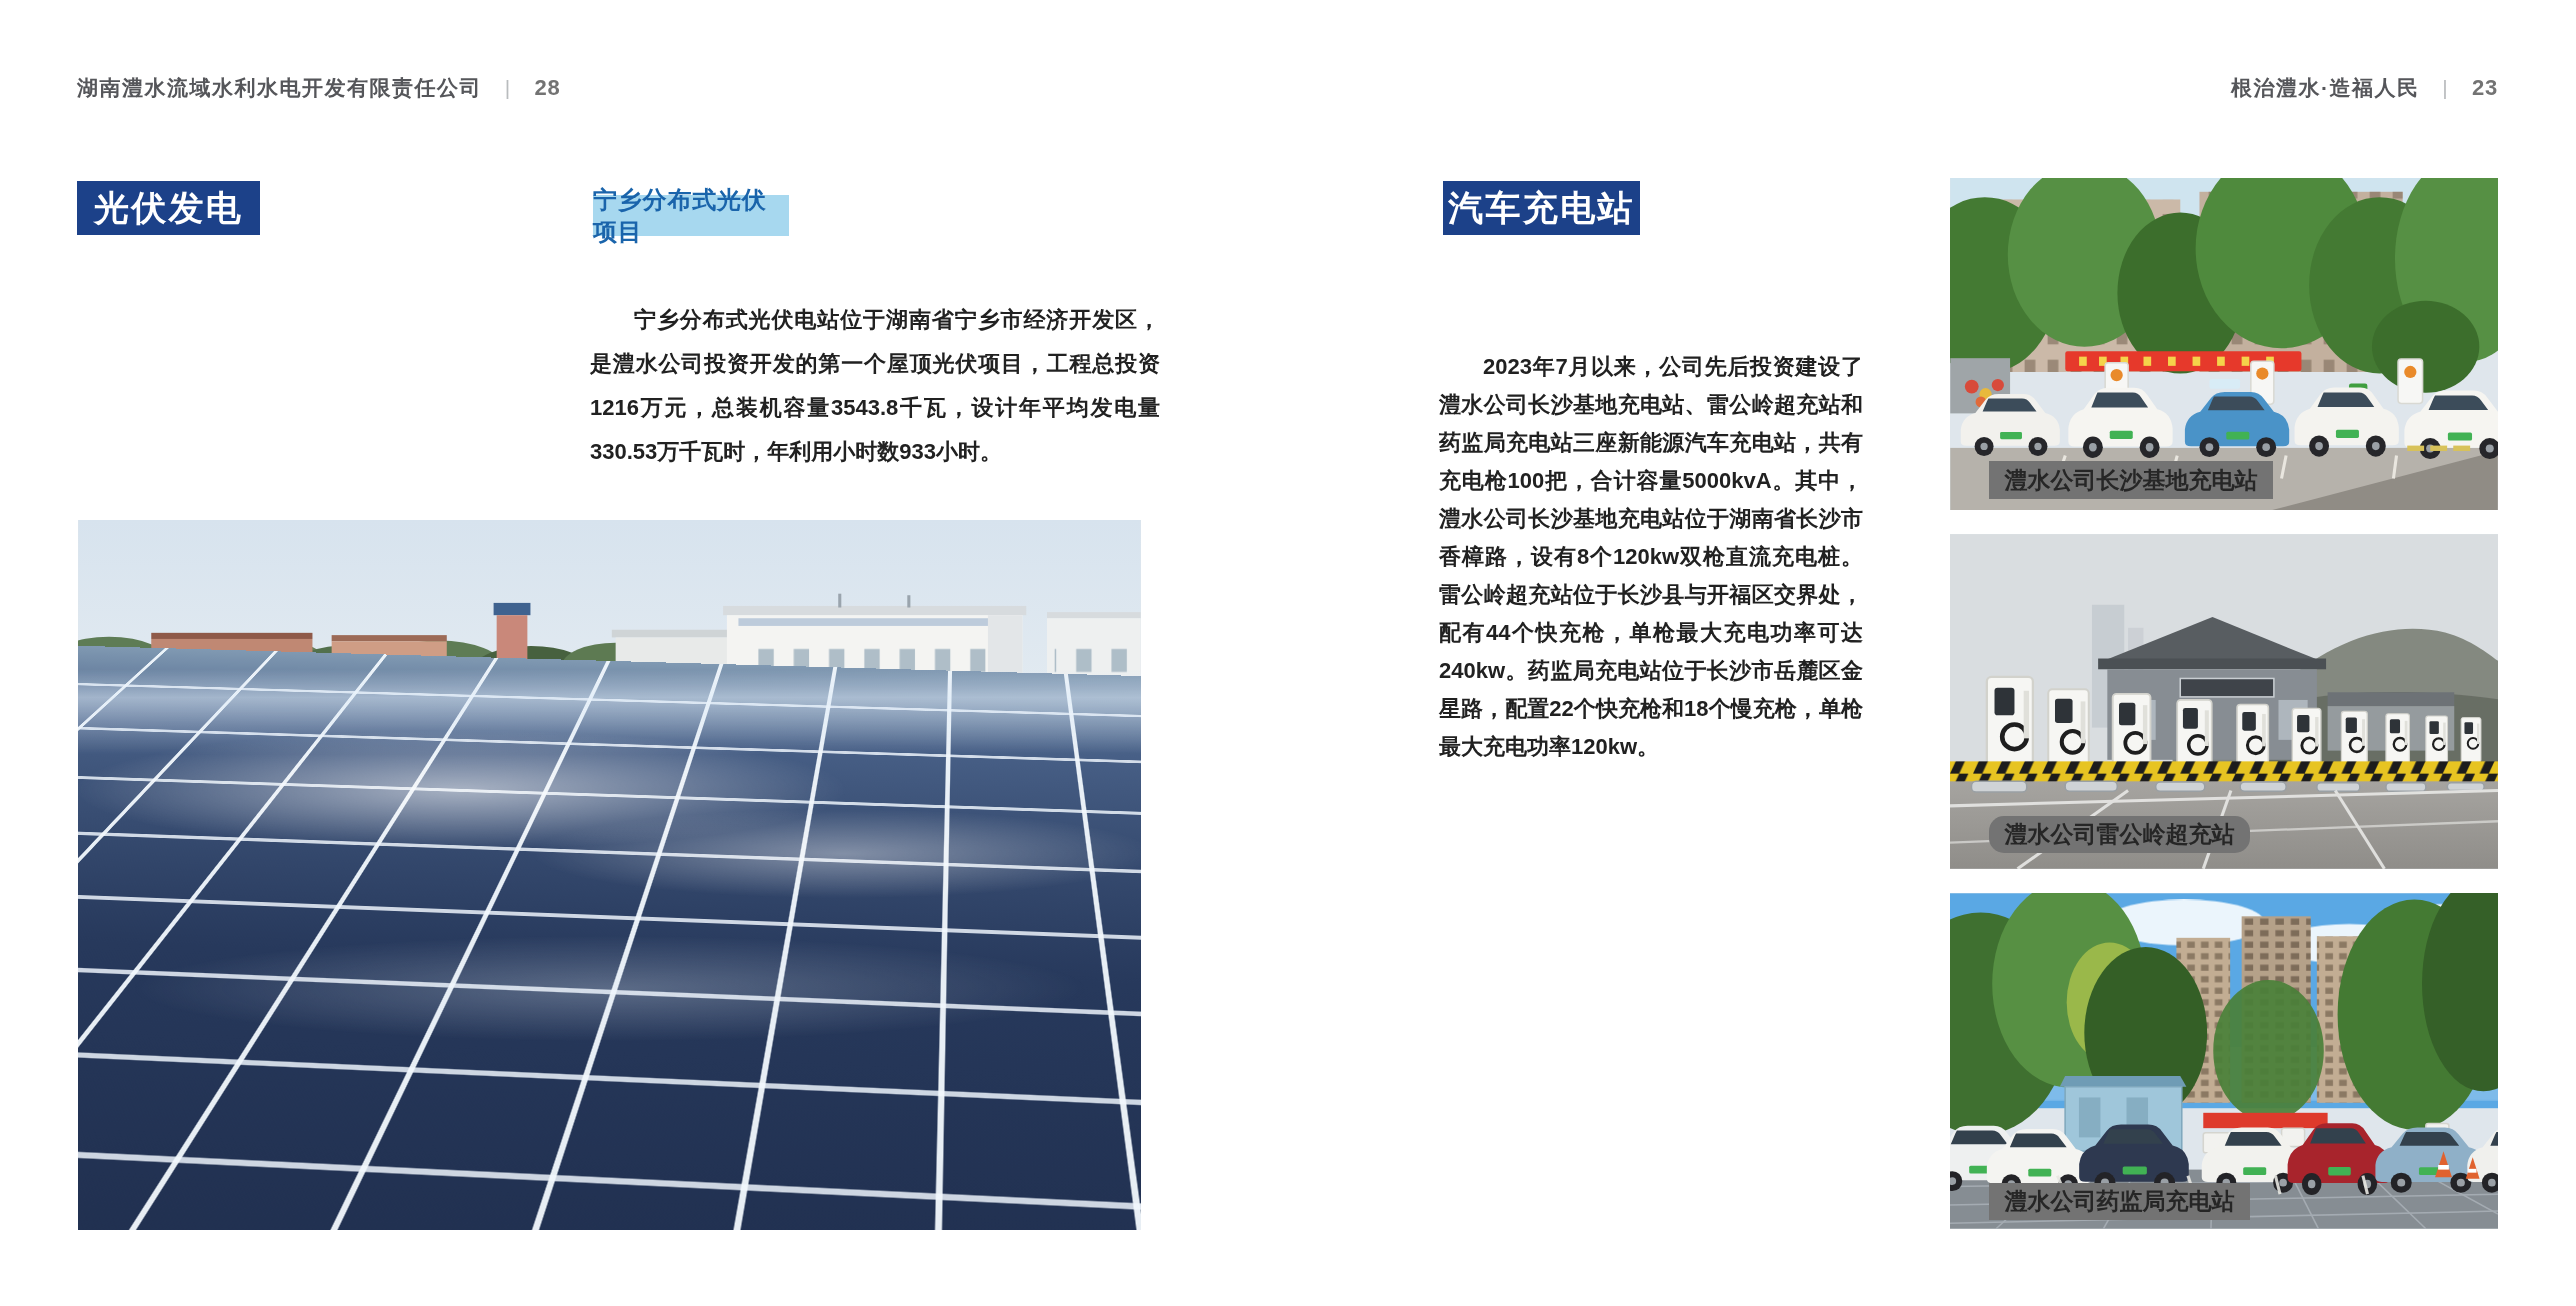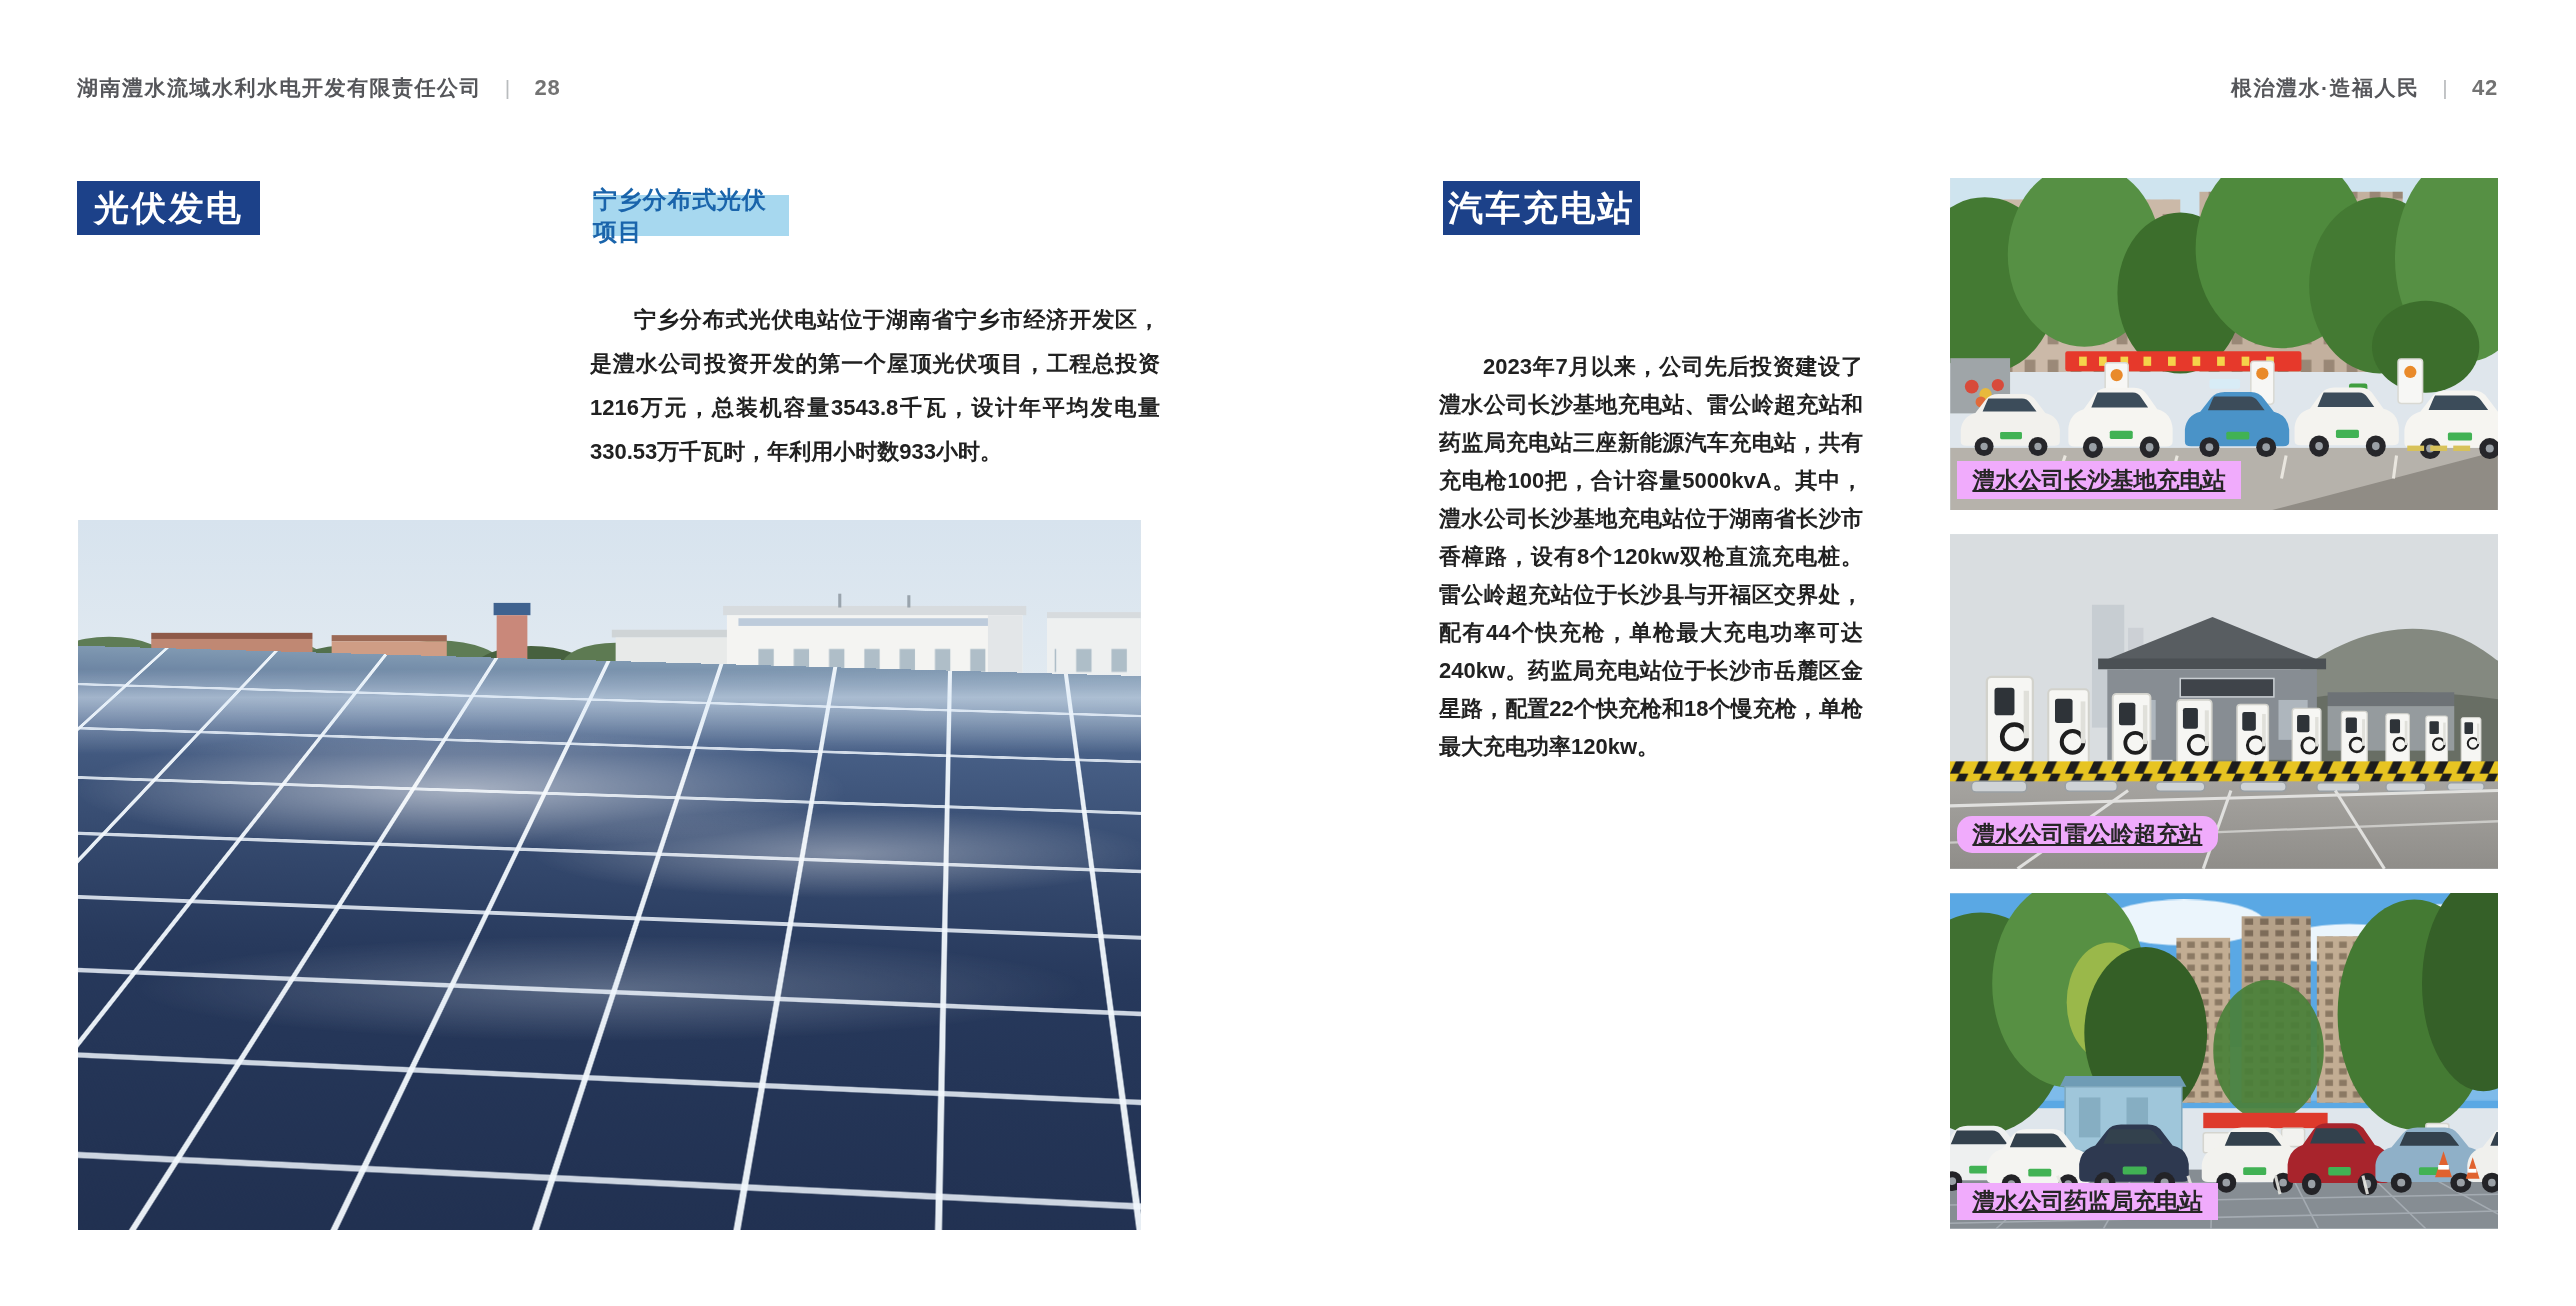--- a/index.html
+++ b/index.html
@@ -30,22 +30,22 @@
   .body-charge{left:1439px;top:326px;width:424px;font-size:22px;line-height:38px;}
 
   
   .photo{position:absolute;overflow:hidden;background:#dfe6ec;}
   .photo svg{position:absolute;left:0;top:0;display:block;}
   .photo-solar{left:78px;top:520px;width:1063px;height:710px;}
   .photo-cs1{left:1950px;top:178px;width:548px;height:332px;}
   .photo-cs2{left:1950px;top:534px;width:548px;height:335px;}
   .photo-cs3{left:1950px;top:893px;width:548px;height:336px;}
 
-  .photo-caption{position:absolute;left:7px;background:#f0abfc;color:#262626;
-                 font-size:23px;font-weight:700;padding:5.4px 15.4px;white-space:nowrap;line-height:1.15;text-decoration:underline;}
+  .photo-caption{position:absolute;left:39px;background:#737373;color:#262626;
+                 font-size:23px;font-weight:700;padding:5.4px 15.4px;white-space:nowrap;line-height:1.15;}
   .cap1{bottom:11.5px;}
   .cap2{bottom:16px;border-radius:15px;}
   .cap3{bottom:9.2px;}
 
   
   .solar-plane-wrap{position:absolute;inset:0;overflow:hidden;}
   .solar-plane{position:absolute;left:-48%;top:21%;width:215%;height:200%;
     transform-origin:58% 0%;
     transform:perspective(1152px) rotateX(57deg) rotateZ(3deg);
     background-image:
@@ -65,21 +65,21 @@
 <div class="spread">
 
   <div class="running-head head-left">
     <span>湖南澧水流域水利水电开发有限责任公司</span>
     <span class="sep">|</span>
     <span class="pg">28</span>
   </div>
   <div class="running-head head-right">
     <span>根治澧水·造福人民</span>
     <span class="sep">|</span>
-    <span class="pg">42</span>
+    <span class="pg">23</span>
   </div>
 
   <div class="title-box solar">光伏发电</div>
   <div class="subtitle-chip">宁乡分布式光伏项目</div>
   <p class="body-text body-solar">宁乡分布式光伏电站位于湖南省宁乡市经济开发区，是澧水公司投资开发的第一个屋顶光伏项目，工程总投资1216万元，总装机容量3543.8千瓦，设计年平均发电量330.53万千瓦时，年利用小时数933小时。</p>
 
   <div class="photo photo-solar">
     <svg width="1063" height="710" viewBox="0 0 1384 925">
       <defs>
         <linearGradient id="skyG" x1="0" y1="0" x2="0" y2="1">

